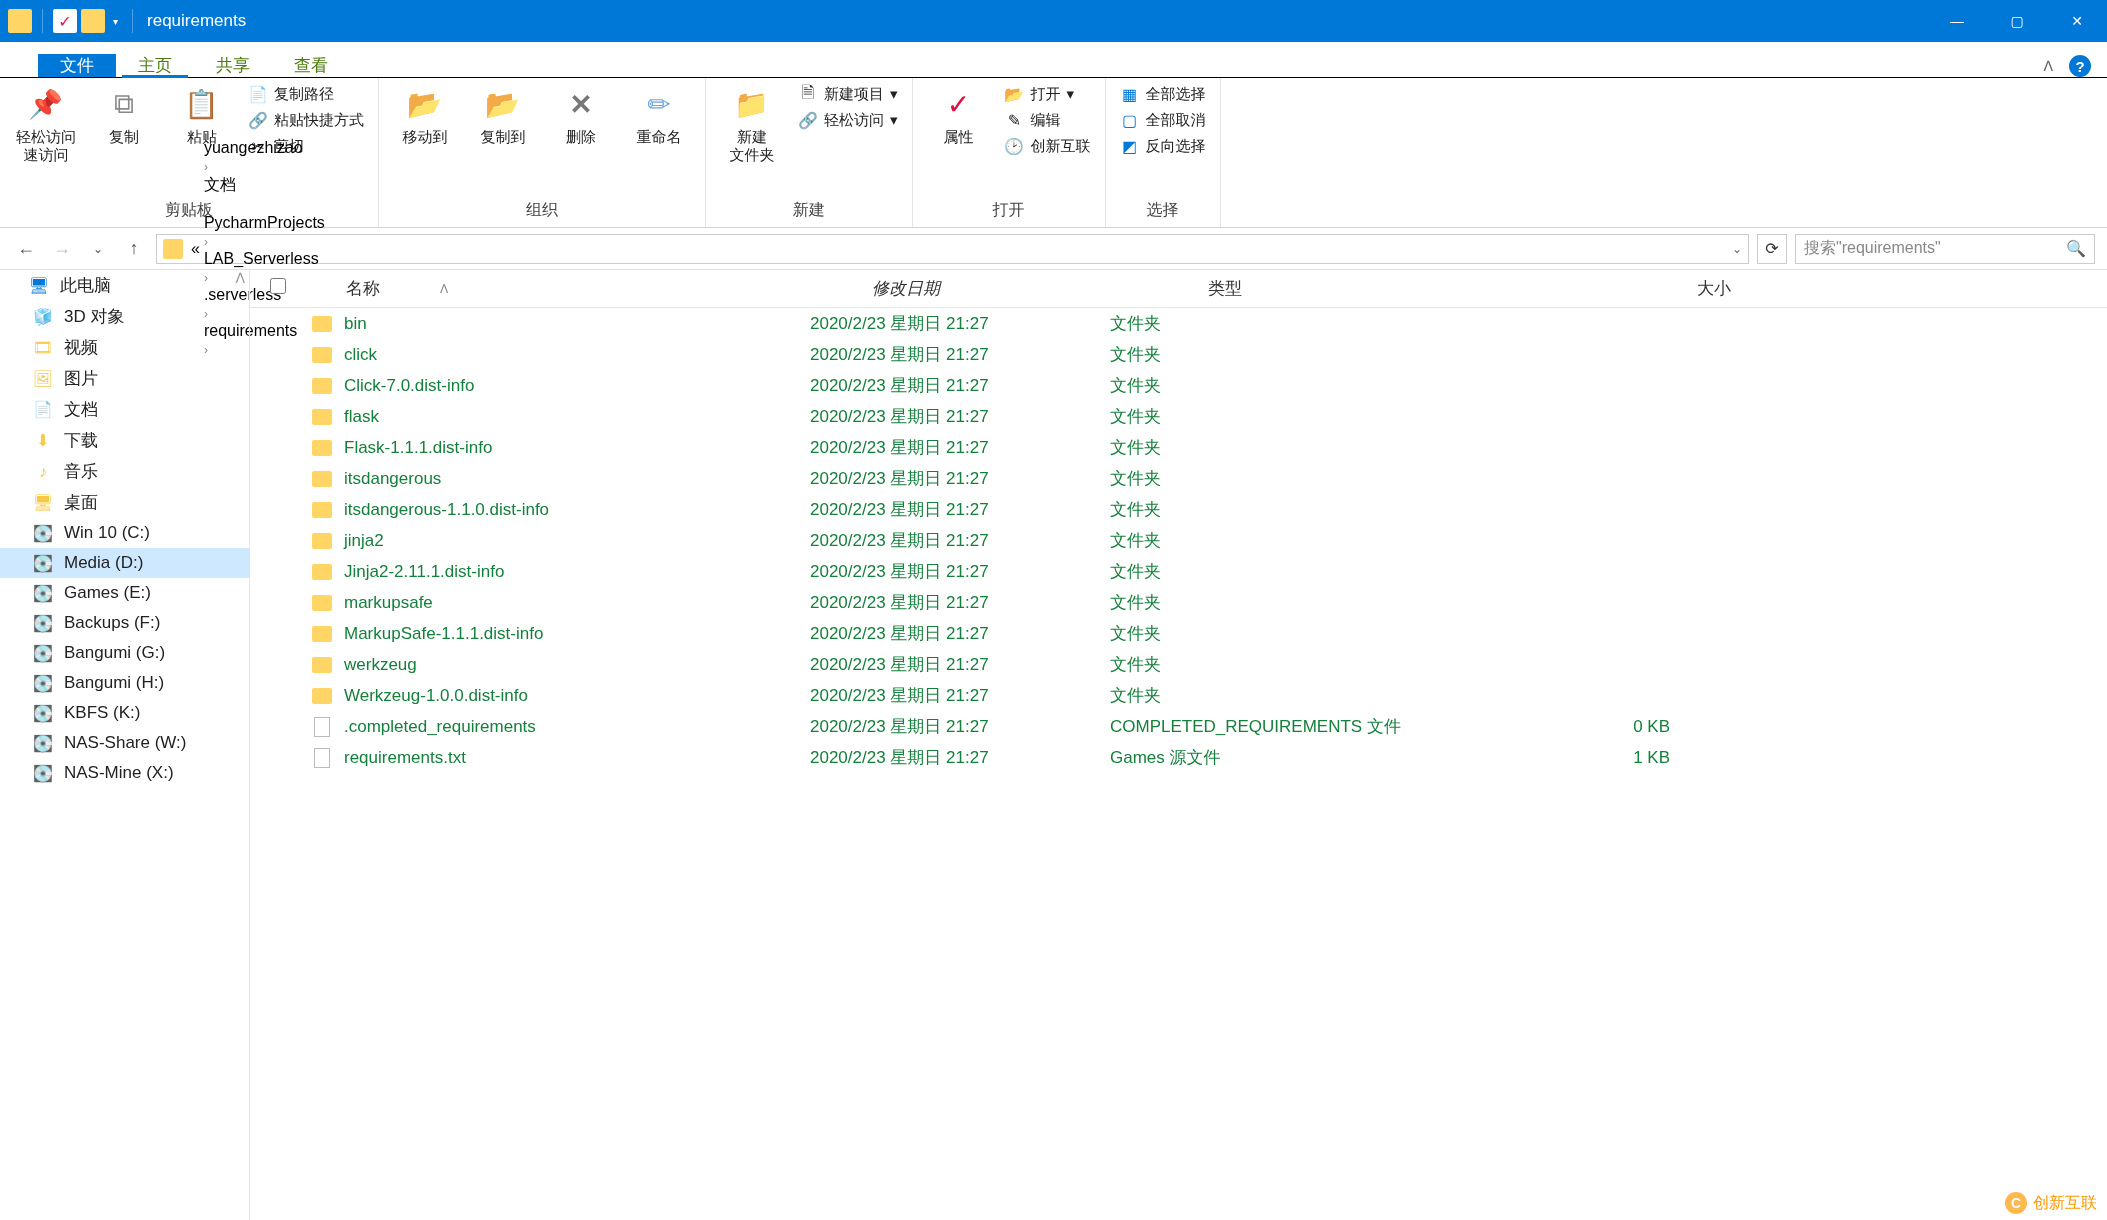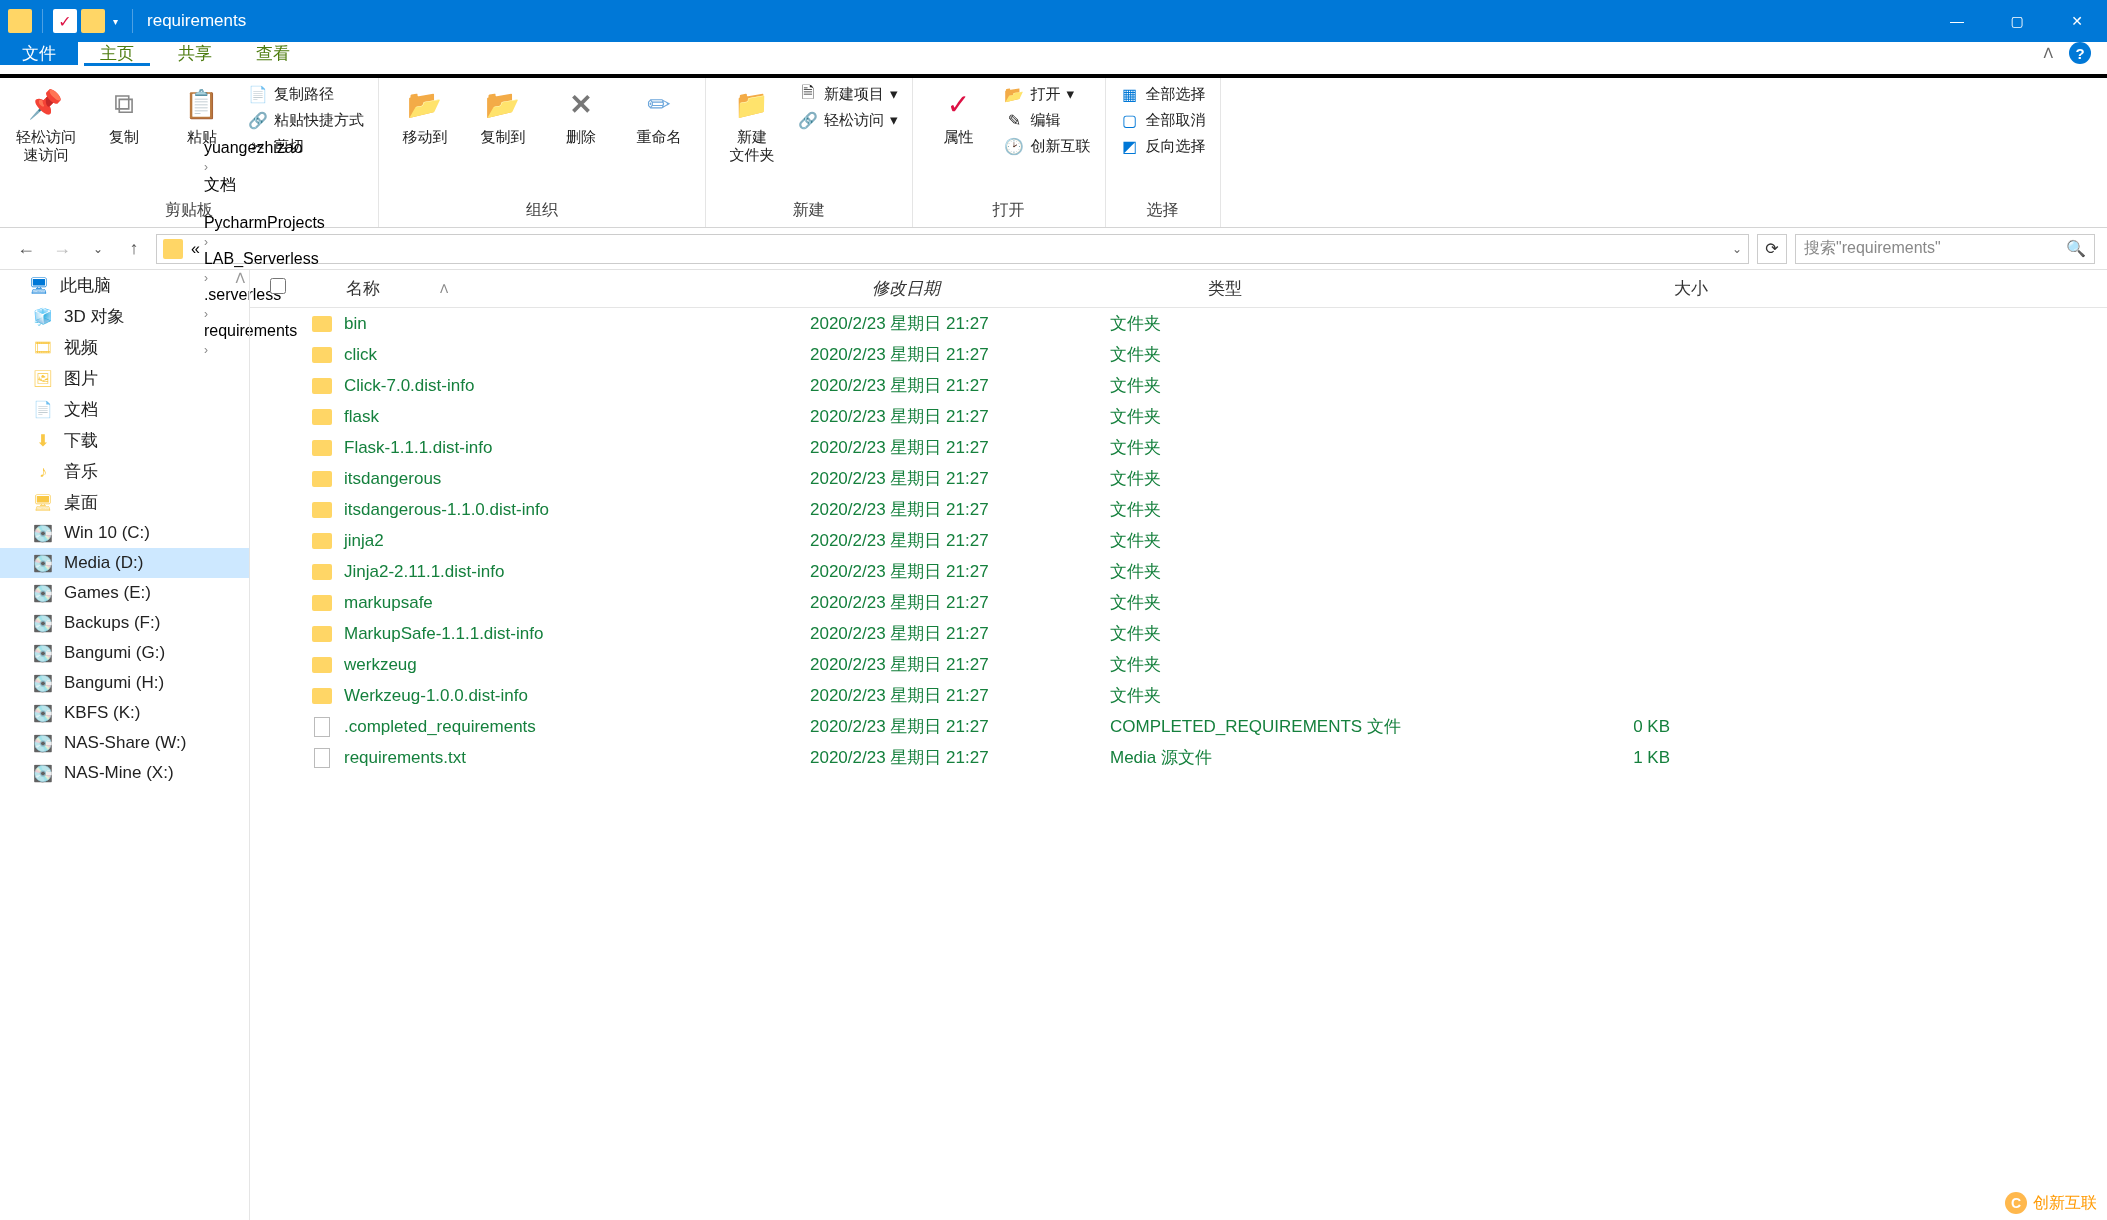--- a/index.html
+++ b/index.html
@@ -11,21 +11,21 @@
 .ti-folder { width: 24px; height: 24px; background: #ffd666; border-radius: 2px; }
 .ti-sep { width: 1px; height: 24px; background: rgba(255,255,255,0.3); margin: 0 6px; }
 .ti-check { width: 24px; height: 24px; background: #fff; border-radius: 2px; display: flex; align-items: center; justify-content: center; color: #d14; font-size: 16px; }
 .ti-folder2 { width: 24px; height: 24px; background: #ffd666; border-radius: 2px; }
 .ti-dd { color: #fff; font-size: 10px; margin: 0 4px; }
 .title-text { font-size: 17px; margin-left: 8px; }
 .win-controls { margin-left: auto; display: flex; }
 .win-btn { width: 60px; height: 42px; display: flex; align-items: center; justify-content: center; font-size: 14px; color: #fff; }
 
 
-.menutabs { height: 36px; background: #fff; display: flex; align-items: flex-start; border-bottom: 4px solid #000000; }
+.menutabs { height: 36px; background: #fff; display: flex; align-items: flex-end; border-bottom: 1px solid #000000; padding-left: 38px; }
 .menutab { padding: 0 22px; display: flex; align-items: center; font-size: 17px; color: #4d7c0f; }
 .menutab.file { background: #0078d7; color: #fff; }
 .menutab.active { position: relative; }
 .menutab.active::after { content: ""; position: absolute; bottom: -1px; left: 6px; right: 6px; height: 3px; background: #0078d7; }
 .menutabs-right { margin-left: auto; display: flex; align-items: center; padding-right: 16px; gap: 16px; color: #666; }
 .chevron-up { font-size: 14px; }
 .help-icon { width: 22px; height: 22px; border-radius: 50%; background: #0078d7; color: #fff; display: flex; align-items: center; justify-content: center; font-size: 15px; font-weight: bold; }
 
 
 .ribbon { height: 150px; background: #fff; display: flex; border-bottom: 1px solid #d4d4d4; }
@@ -66,21 +66,21 @@
 
 
 .filepane { flex: 1; overflow: auto; }
 .filehdr { display: flex; align-items: center; height: 38px; border-bottom: 1px solid #e5e5e5; font-size: 17px; color: #333; padding-left: 20px; gap: 36px; }
 .fh-chk { width: 40px; }
 .fh-chk input { width: 16px; height: 16px; }
 .fh-name { width: 490px; display: flex; align-items: center; gap: 60px; }
 .fh-sort { color: #888; font-size: 12px; }
 .fh-date { width: 300px; font-style: italic; }
 .fh-type { width: 430px; }
-.fh-size { width: 150px; }
+.fh-size { width: 150px; margin-left: 23px; }
 .filerow { display: flex; align-items: center; height: 31px; font-size: 17px; color: #15803d; padding-left: 60px; }
 .fr-icon { width: 24px; height: 24px; margin-right: 10px; display: flex; align-items: center; justify-content: center; }
 .fr-folder { width: 20px; height: 16px; background: #ffd666; border-radius: 2px; }
 .fr-file { width: 16px; height: 20px; border: 1px solid #bbb; background: #fff; position: relative; }
 .fr-name { width: 466px; }
 .fr-date { width: 300px; }
 .fr-type { width: 430px; }
 .fr-size { width: 150px; text-align: right; padding-right: 20px; }
 
 
@@ -473,21 +473,21 @@
           <div class="fr-date">2020/2/23 星期日 21:27</div>
           <div class="fr-type">COMPLETED_REQUIREMENTS 文件</div>
           <div class="fr-size">0 KB</div>
         </div>
         <div class="filerow">
           <div class="fr-icon">
             <div class="fr-file"></div>
           </div>
           <div class="fr-name">requirements.txt</div>
           <div class="fr-date">2020/2/23 星期日 21:27</div>
-          <div class="fr-type">Media 源文件</div>
+          <div class="fr-type">Games 源文件</div>
           <div class="fr-size">1 KB</div>
         </div>
       </div>
   </div>
 </div>
 
 <div class="watermark">
   <div class="wm-icon">C</div>
   <span>创新互联</span>
 </div>

